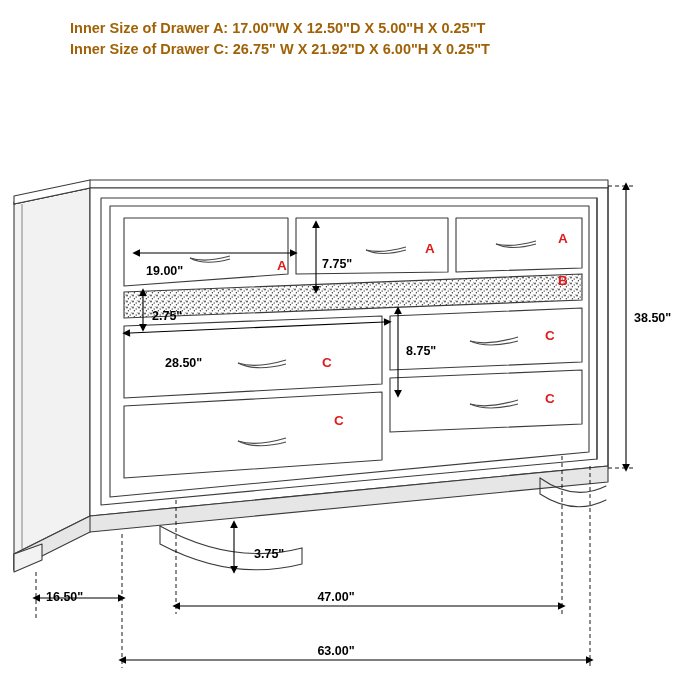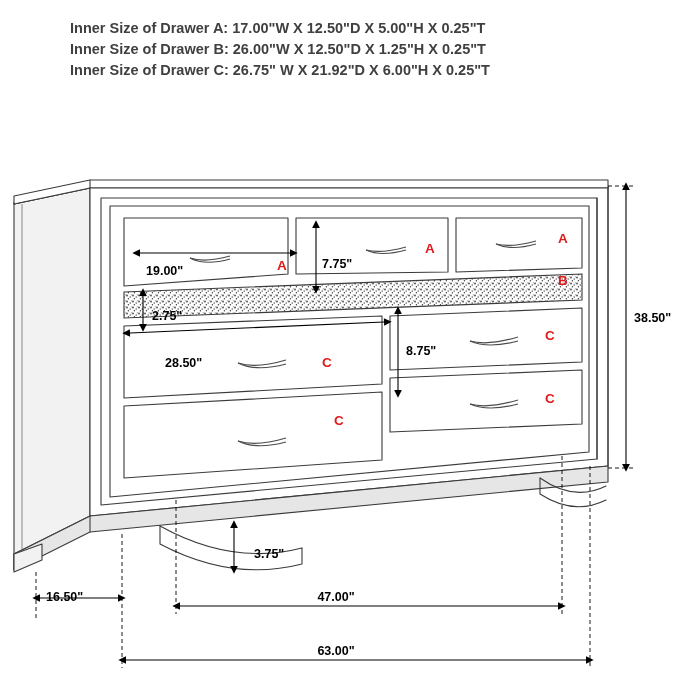--- a/index.html
+++ b/index.html
@@ -22,21 +22,21 @@
   }
   .spec-block {
     position: absolute;
     left: 70px;
     top: 18px;
     width: 600px;
   }
   .spec-line {
     font-size: 14.5px;
     font-weight: bold;
-    color: #404040;
+    color: #a16207;
     line-height: 21px;
     white-space: nowrap;
   }
   svg.diagram {
     position: absolute;
     left: 0;
     top: 0;
     width: 700px;
     height: 700px;
   }
@@ -99,21 +99,20 @@
     stroke-width: 1.2;
   }
 </style>
 </head>
 <body>
 
 <div id="stage">
 
   <div class="spec-block">
     <div class="spec-line">Inner Size of Drawer A: 17.00"W X 12.50"D X 5.00"H X 0.25"T</div>
-    <div class="spec-line">Inner Size of Drawer B: 26.00"W X 12.50"D X 1.25"H X 0.25"T</div>
     <div class="spec-line">Inner Size of Drawer C: 26.75" W X 21.92"D X 6.00"H X 0.25"T</div>
   </div>
 
   <svg class="diagram" viewBox="0 0 700 700">
     <defs>
       <marker id="arrStart" markerWidth="9" markerHeight="9" refX="8" refY="4.5" orient="auto">
         <path d="M8,1 L1,4.5 L8,8 Z" fill="#000"></path>
       </marker>
       <marker id="arrEnd" markerWidth="9" markerHeight="9" refX="1" refY="4.5" orient="auto">
         <path d="M1,1 L8,4.5 L1,8 Z" fill="#000"></path>

